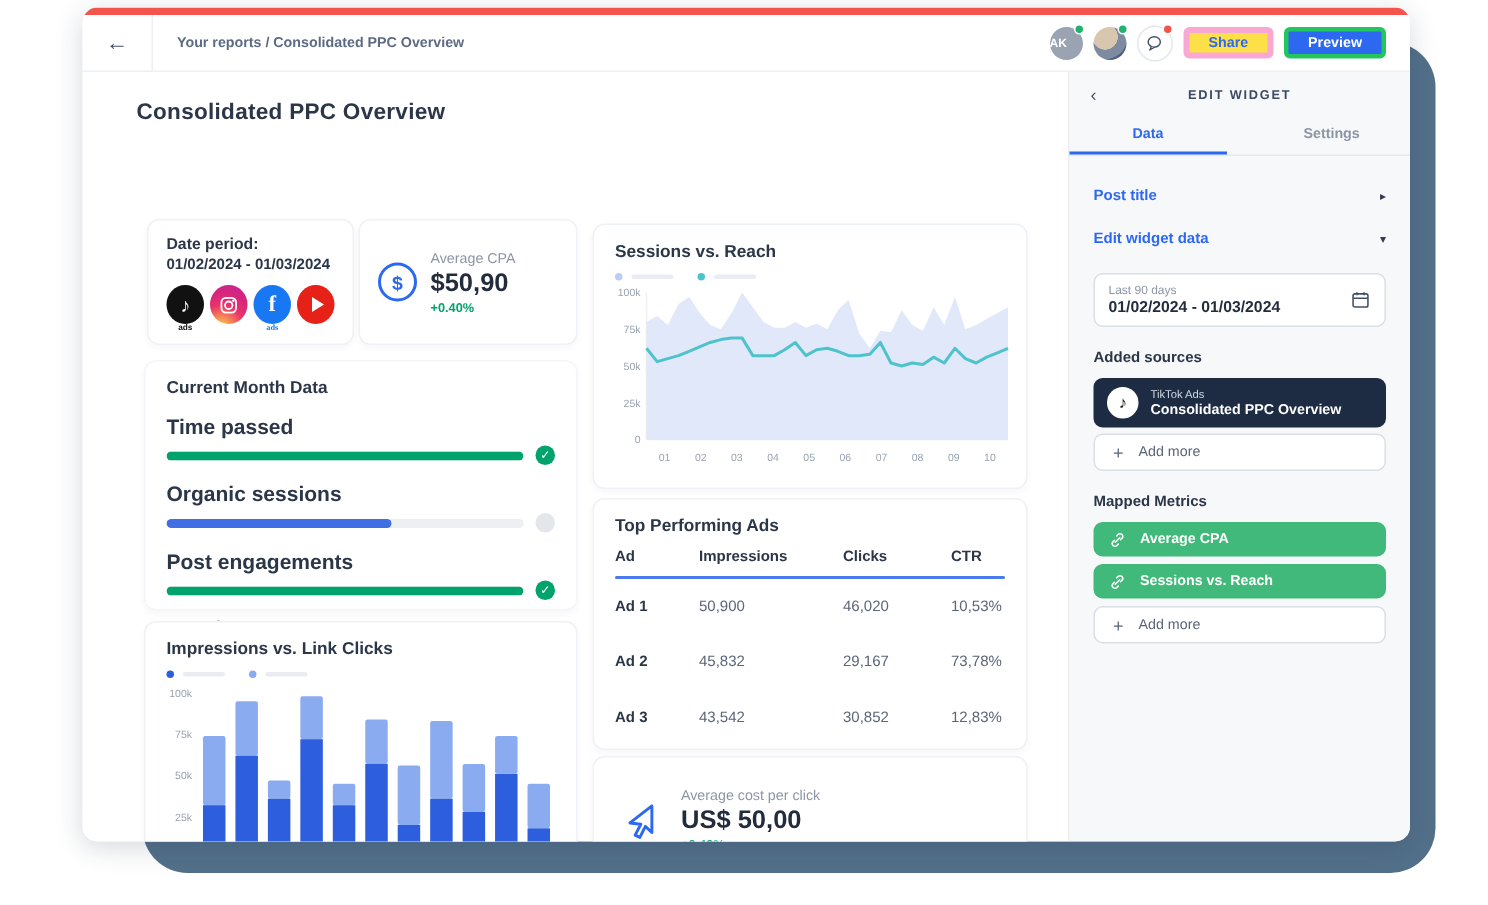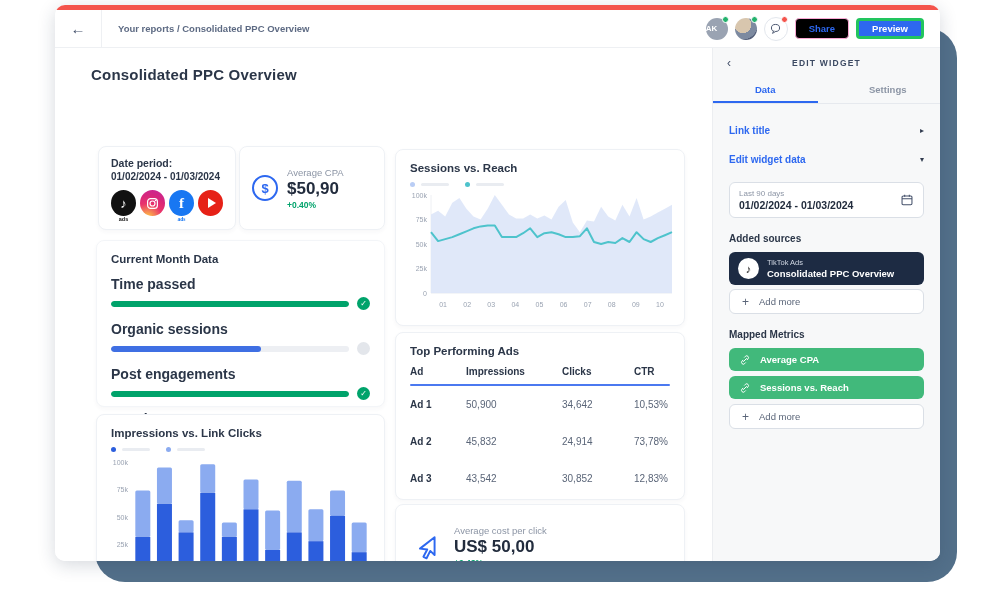--- a/index.html
+++ b/index.html
@@ -14,21 +14,21 @@
   .tb-divider { width:1px; height:38px; background:#eef0f3; }
   .breadcrumb { margin-left:16px; font-size:9.5px; font-weight:bold; color:#5d6a83; }
   .tb-right { margin-left:auto; display:flex; align-items:center; gap:7px; padding-right:16px; }
   .avatar { position:relative; width:22px; height:22px; border-radius:50%; display:flex; align-items:center; justify-content:flex-start; }
   .avatar.initials { background:#9aa3b2; color:#fff; font-size:8px; font-weight:bold; }
   .avatar.photo { background:radial-gradient(circle at 35% 30%,#d8c6ae 0 40%,#7d8aa0 41% 70%,#55607a 71%); }
   .presence { position:absolute; right:-1px; top:-2px; width:7px; height:7px; border-radius:50%; background:#23b26d; border:1.5px solid #fff; }
   .presence.red { background:#f4544c; }
   .chatbtn { position:relative; width:24px; height:24px; border-radius:50%; background:#fff; border:1px solid #e3e7ed; display:flex; align-items:center; justify-content:center; }
   .btn { height:21px; padding:0 13px; border-radius:4px; font-size:9.5px; font-weight:bold; display:flex; align-items:center; cursor:pointer; }
-  .btn.ghost { background:#000000; border:1px solid #f9a8d4; color:#2d68f0; }
+  .btn.ghost { background:#fde047; border:4px solid #f9a8d4; color:#2d68f0; }
   .btn.primary { background:#2d68f0; border:3px solid #22c55e; color:#fff; }
   
   .main { position:absolute; left:0; top:43px; width:657px; height:513px; background:#fff; }
   .page-title { position:absolute; left:36px; top:18px; font-size:15px; font-weight:bold; color:#2b3648; letter-spacing:.2px; }
   .card { position:absolute; background:#fff; border:1px solid #eef1f5; border-radius:8px; box-shadow:0 2px 4px rgba(40,55,80,.04); }
   .card-title { font-size:11.5px; font-weight:bold; color:#2b3648; }
   
   .socials { display:flex; gap:4px; margin-top:8px; }
   .soc { position:relative; width:26px; height:26px; border-radius:50%; display:flex; align-items:center; justify-content:center; }
   .soc .badge { position:absolute; left:50%; transform:translateX(-50%); bottom:-6px; font-size:5.5px; font-weight:bold; }
@@ -291,27 +291,27 @@
             <div class="ads-head">Ad</div>
             <div class="ads-head">Impressions</div>
             <div class="ads-head">Clicks</div>
             <div class="ads-head">CTR</div>
           </div>
         <div class="ads-rule"></div>
         <div id="ads-rows">
             <div class="ads-grid">
               <div class="ads-cell name">Ad 1</div>
               <div class="ads-cell">50,900</div>
-              <div class="ads-cell">34,642</div>
+              <div class="ads-cell">46,020</div>
               <div class="ads-cell">10,53%</div>
             </div>
             <div class="ads-grid">
               <div class="ads-cell name">Ad 2</div>
               <div class="ads-cell">45,832</div>
-              <div class="ads-cell">24,914</div>
+              <div class="ads-cell">29,167</div>
               <div class="ads-cell">73,78%</div>
             </div>
             <div class="ads-grid">
               <div class="ads-cell name">Ad 3</div>
               <div class="ads-cell">43,542</div>
               <div class="ads-cell">30,852</div>
               <div class="ads-cell">12,83%</div>
             </div>
           </div>
       </div>
@@ -336,21 +336,21 @@
       <div class="panel-head">
         <span class="panel-back">‹</span>
         <span class="panel-title">EDIT WIDGET</span>
       </div>
       <div class="tabs" id="panel-tabs">
           <div class="tab active">Data</div>
           <div class="tab">Settings</div>
         </div>
       <div class="panel-body">
         <div class="expander">
-          <span>Link title</span>
+          <span>Post title</span>
           <span class="chev">▸</span>
         </div>
         <div class="expander">
           <span>Edit widget data</span>
           <span class="chev">▾</span>
         </div>
 
         <div class="datebox">
           <div>
             <div class="preset">Last 90 days</div>

